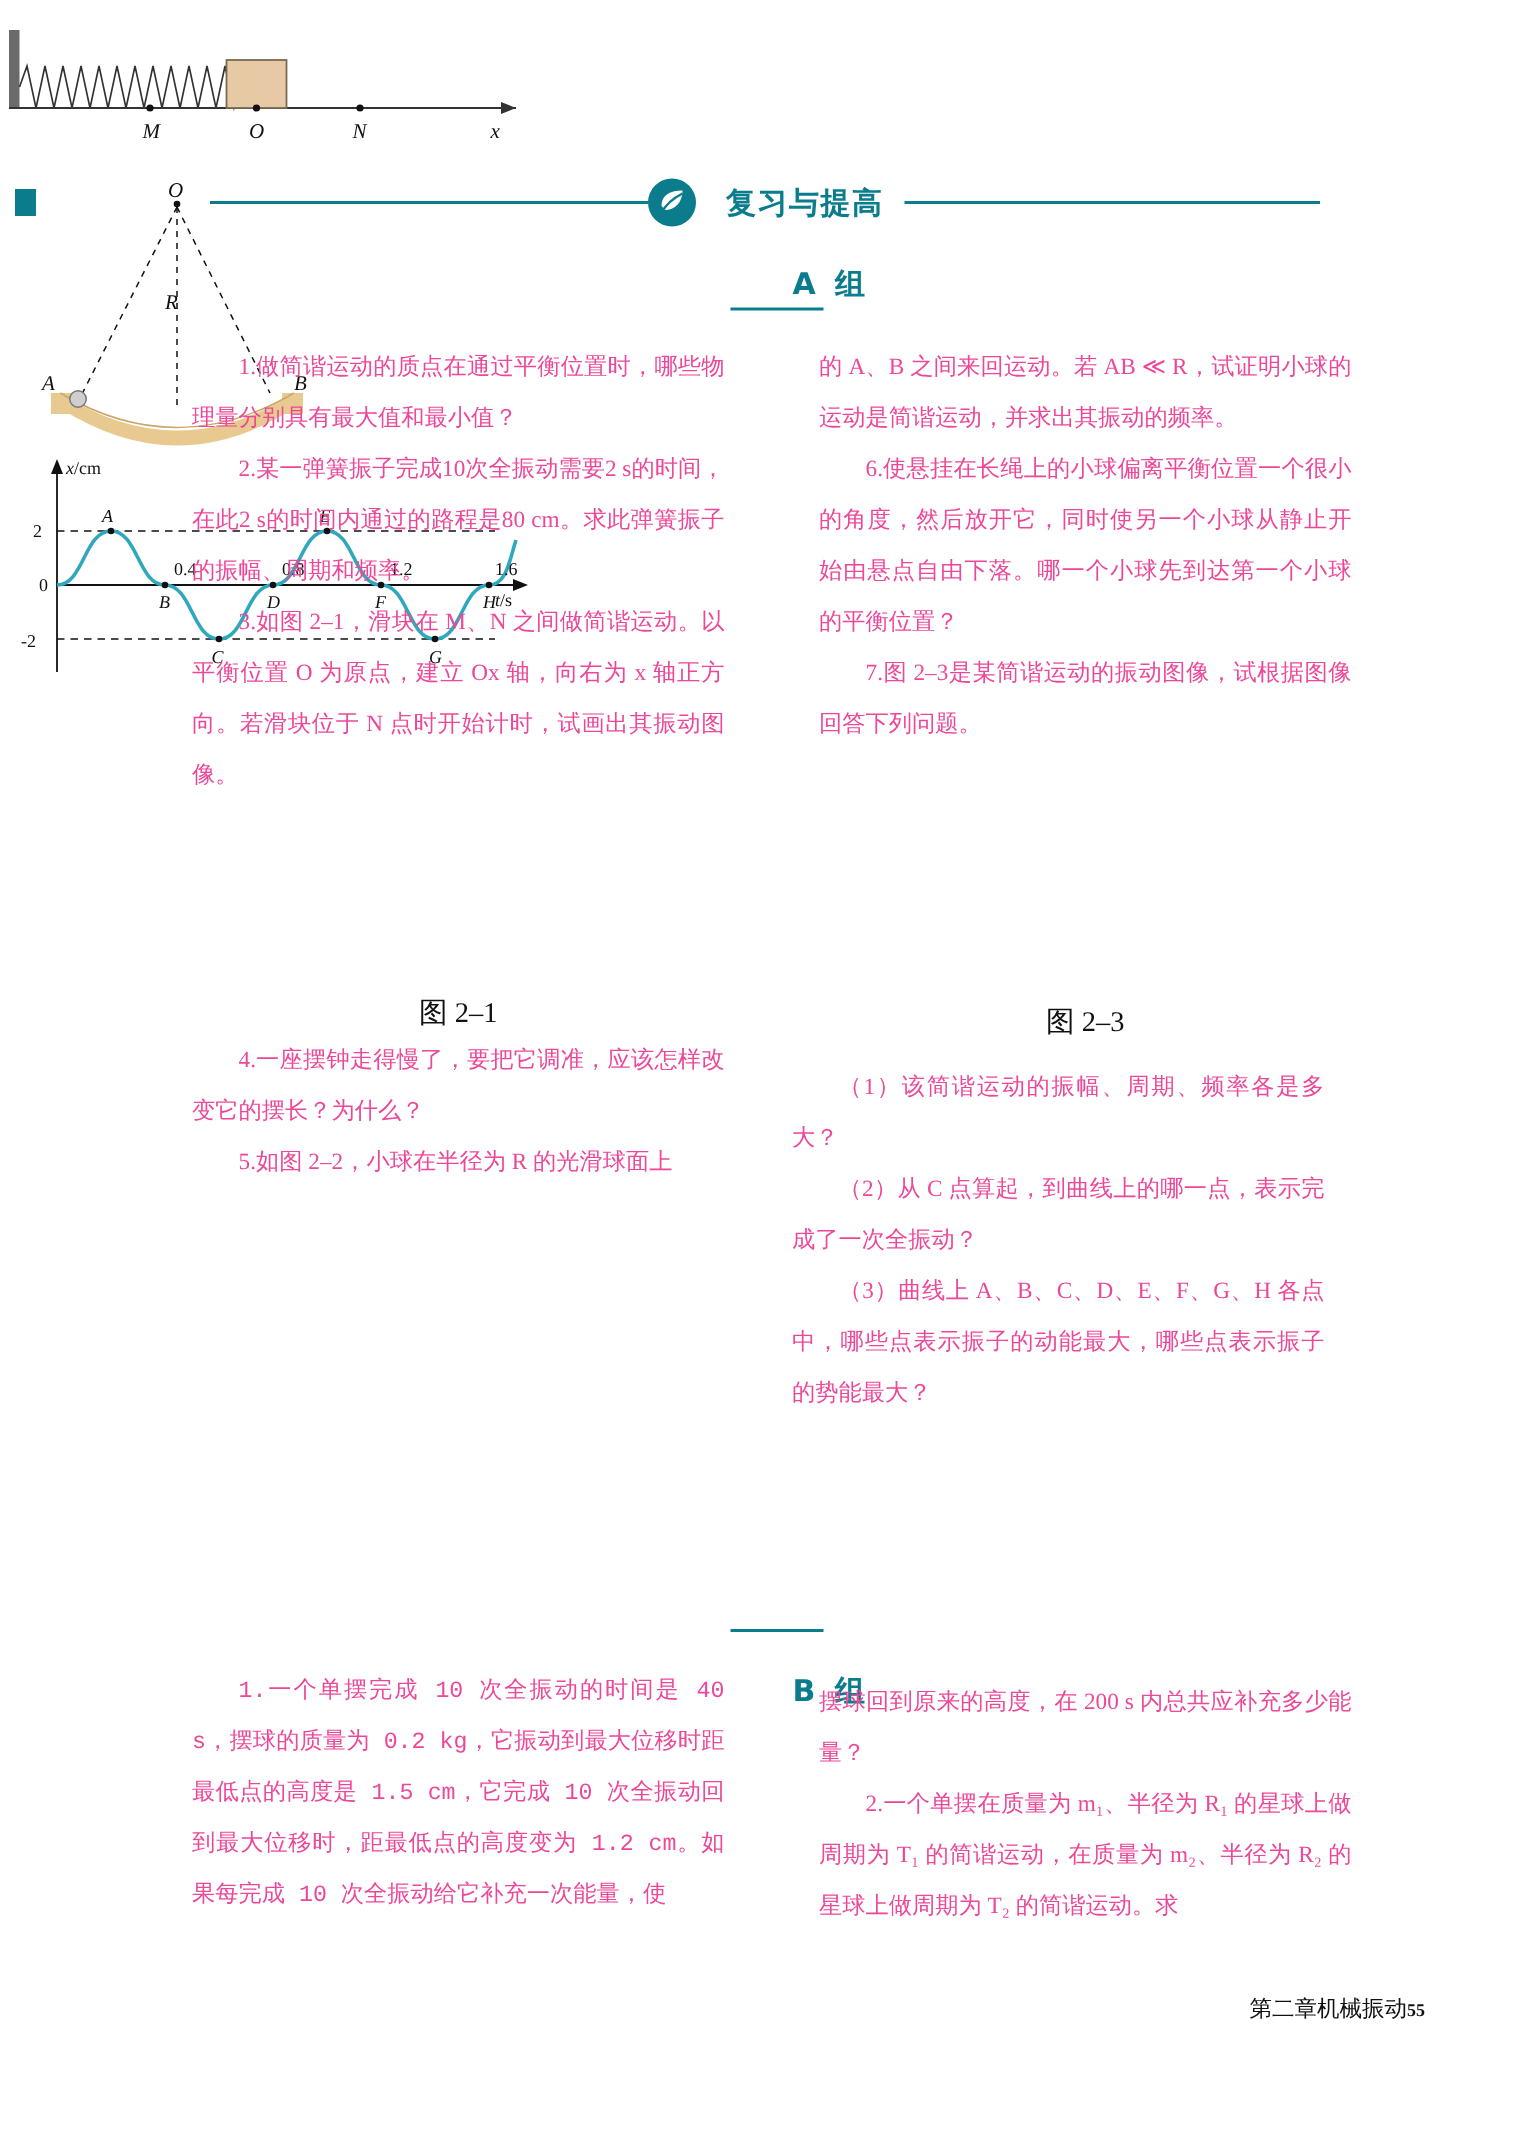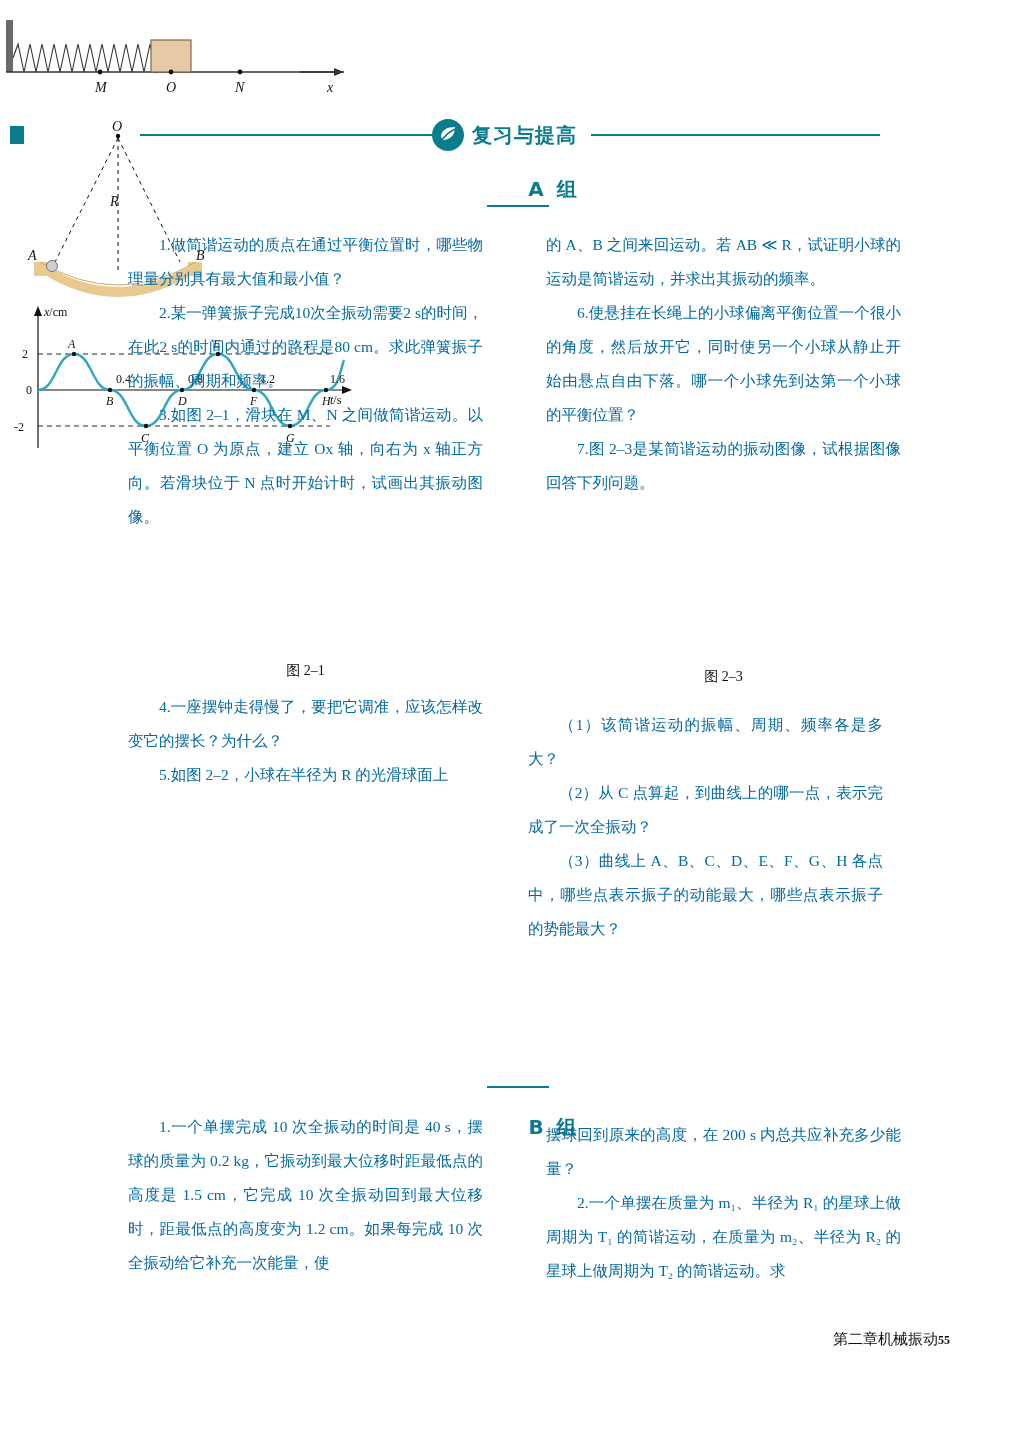--- a/index.html
+++ b/index.html
@@ -20,21 +20,21 @@
     position:absolute; left:140px; top:22px; width:740px; height:2px;
     background:#0b7c8c;
   }
   .header-left-block {
     position:absolute; left:10px; top:14px; width:14px; height:18px;
     background:#0b7c8c;
   }
   .header-badge {
     position:absolute; left:432px; top:0px; height:46px;
     background:#ffffff; padding:0 14px 0 0;
-    display:flex; align-items:center; gap:8px;
+    display:flex; align-items:center; gap:20px;
   }
   .badge-circle {
     width:32px; height:32px; border-radius:50%;
     background:#0b7c8c; position:relative;
     display:flex; align-items:center; justify-content:center;
   }
   .badge-circle svg { display:block; }
   .badge-text {
     font-family:"DejaVu Sans", sans-serif;
     font-size:20px; font-weight:bold; color:#0b7c8c; letter-spacing:1px;
@@ -53,35 +53,35 @@
   #group-a-underline { left:487px; top:205px; width:62px; }
   #group-b-underline { left:487px; top:1086px; width:62px; }
 
   
   .col {
     position:absolute;
     width:355px;
     font-family:"Liberation Serif", serif;
     font-size:15.5px;
     line-height:34px;
-    color:#0369a1;
+    color:#ec4899;
     text-align:justify;
   }
   .col p { margin:0; text-indent:2em; }
   .col p.noindent { text-indent:0; }
 
   #colA1 { left:128px; top:228px; }
   #colA2 { left:546px; top:228px; }
-  #colB1 { left:128px; top:1110px; }
+  #colB1 { left:128px; top:1110px;font-family:Liberation Mono, monospace; }
   #colB2 { left:546px; top:1118px; }
 
   
   .figcap {
     position:absolute; text-align:center; font-family:"Liberation Serif", serif;
-    font-size:14px; color:#111;
+    font-size:19px; color:#111;
   }
   #fig21 { left:128px; top:540px; width:355px; height:120px; }
   #fig21cap { left:128px; top:662px; width:355px; }
   #fig22 { left:200px; top:775px; width:230px; height:180px; }
   #fig22cap { left:128px; top:968px; width:355px; }
   #fig23 { left:546px; top:495px; width:360px; height:170px; }
   #fig23cap { left:546px; top:668px; width:355px; }
 
   
   .footer {

